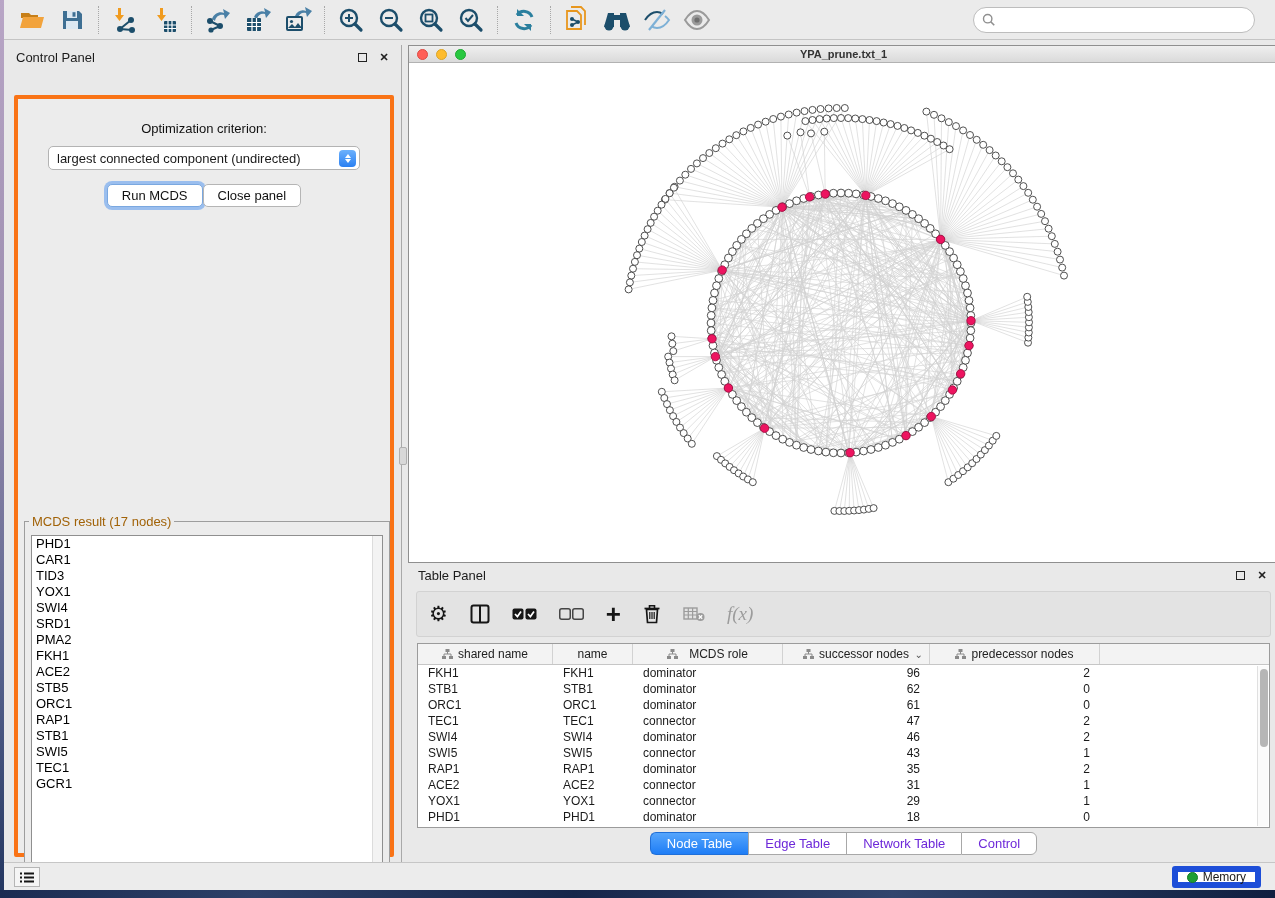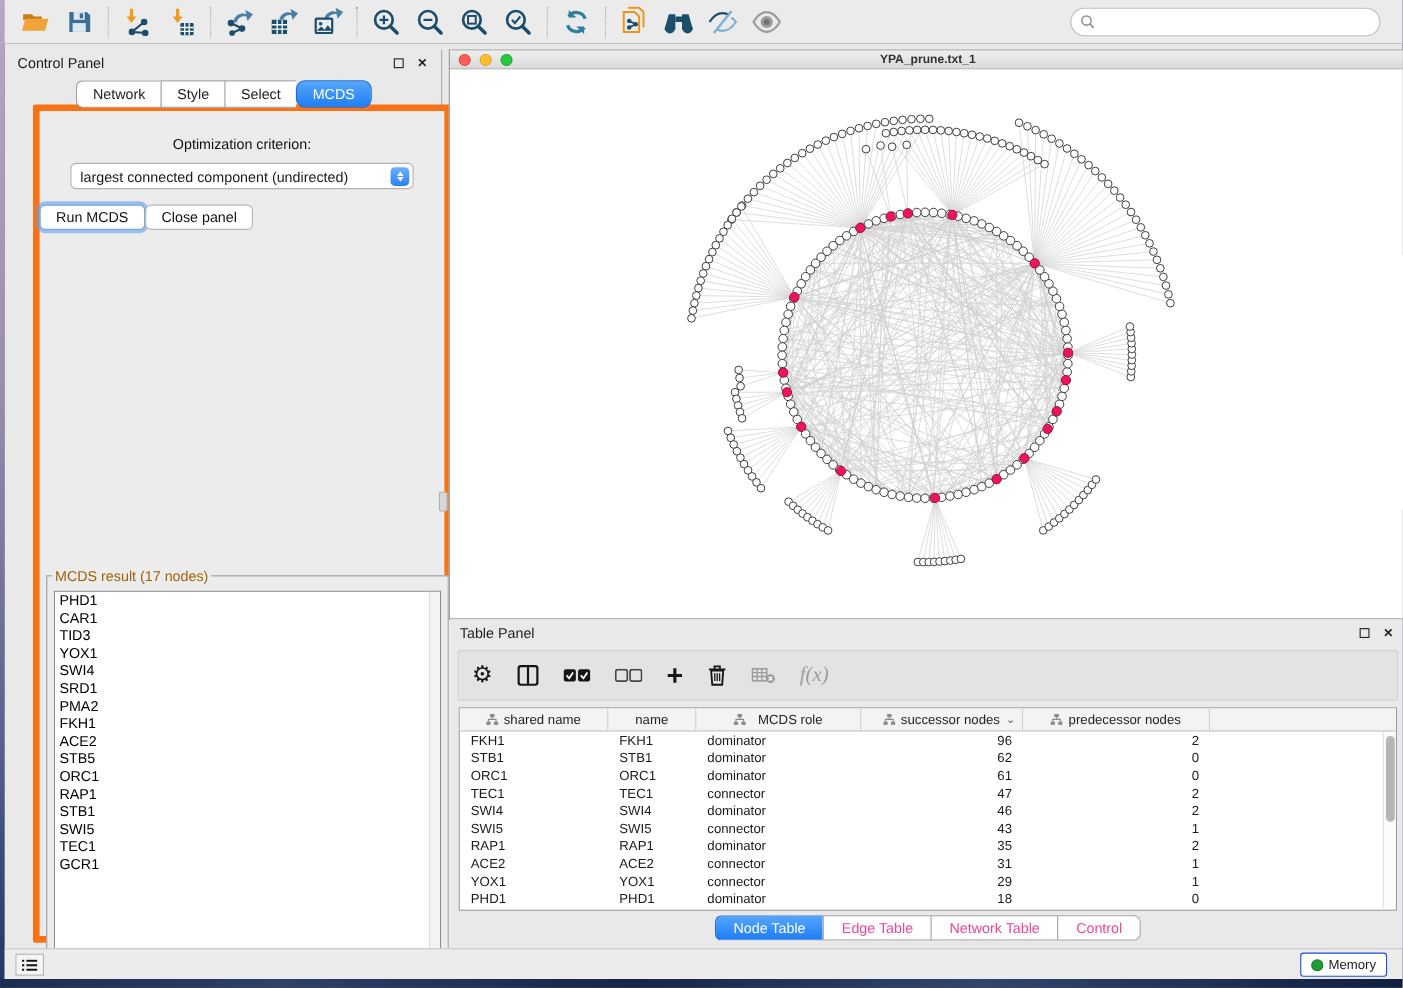--- a/index.html
+++ b/index.html
@@ -24,32 +24,32 @@
   .panel-titlebar .spacer { flex:1; }
   .mini-btn { width:14px; height:14px; margin-left:8px; display:flex; align-items:center; justify-content:center;
               font-size:11px; color:#222; cursor:default; }
   .float-glyph { width:9px; height:9px; border:1.5px solid #222; display:inline-block; }
   .cp-tabs { position:absolute; left:0; top:28px; width:100%; display:flex; justify-content:center; z-index:2; }
   .cp-tab { background:#fff; border:1px solid #9f9f9f; border-right:none; padding:4px 14px; font-size:13px; color:#222;
             cursor:default; }
   .cp-tab:first-child { border-radius:6px 0 0 6px; }
   .cp-tab:last-child { border-right:1px solid #9f9f9f; border-radius:0 6px 6px 0; }
   .cp-tab.active { background:linear-gradient(#57a6fb,#1f7ef5); border-color:#1f6fd8; color:#fff; border-radius:8px; }
-  .cp-body { position:absolute; left:24px; top:50px; width:380px; height:762px; background:#ececec;
-             border:6px solid #f97316; border-radius:2px; }
+  .cp-body { position:absolute; left:8px; top:50px; width:380px; height:762px; background:#ececec;
+             border:4px solid #f97316; border-radius:2px; }
   .opt-label { text-align:center; margin-top:22px; font-size:13px; color:#111; }
   .criterion-select { margin:10px auto 0; width:312px; height:24px; background:#fff; border:1px solid #b3b3b3;
                       border-radius:5px; display:flex; align-items:center; padding-left:8px; font-size:13px; position:relative; cursor:default; }
   .criterion-select .stepper { position:absolute; right:3px; top:3px; width:17px; height:17px; border-radius:4px;
                                background:linear-gradient(#6db1fc,#2a80f2); display:flex; flex-direction:column;
                                align-items:center; justify-content:center; gap:1px; }
   .stepper i { width:0; height:0; border-left:3.5px solid transparent; border-right:3.5px solid transparent; }
   .stepper i.up { border-bottom:4px solid #fff; }
   .stepper i.down { border-top:4px solid #fff; }
-  .cp-buttons { display:flex; justify-content:flex-start; margin-top:14px; }
+  .cp-buttons { display:flex; justify-content:center; margin-top:14px; }
   .push-btn { background:#fff; border:1px solid #b5b5b5; border-radius:5px; padding:3px 14px; font-size:13px; color:#111; cursor:default; }
   .push-btn.focused { box-shadow:0 0 0 3px rgba(100,160,240,.6); border-color:#7aa8e0; }
   .result-box { position:absolute; left:6px; top:415px; width:366px; height:370px; border:1px solid #9d9d9d; background:#ececec; }
   .result-box legend { font-size:13px; padding:0 3px; margin-left:4px; color:#a16207; }
   .result-list { position:absolute; left:6px; top:6px; right:6px; bottom:6px; background:#fff; border:1px solid #8f8f8f; overflow:hidden; }
   .result-item { font-size:13px; line-height:16px; padding-left:4px; color:#000; cursor:default; }
   .result-scroll { position:absolute; right:0; top:0; bottom:0; width:10px; background:#f3f3f3; border-left:1px solid #dcdcdc; }
 
   
   .splitter-nub { position:absolute; left:395px; top:447px; width:8px; height:18px; background:#d8d8d8;
@@ -79,30 +79,30 @@
   .t-hcell { display:flex; align-items:center; justify-content:center; gap:5px; font-size:12px; color:#222;
              border-right:1px solid #d2d2d2; position:relative; cursor:default; }
   .t-hcell .sort { font-size:10px; color:#555; position:absolute; right:6px; }
   .t-row { display:flex; height:16px; }
   .t-cell { font-size:12px; line-height:16px; padding:0 10px; white-space:nowrap; overflow:hidden; cursor:default; }
   .c1{width:135px;} .c2{width:80px;} .c3{width:150px;gap:11px;} .c4{width:147px;text-align:right;}
   .c5{width:170px;text-align:right;} .c6{flex:1;border-right:none;}
   .t-scroll { position:absolute; right:1px; top:22px; bottom:1px; width:11px; background:#fbfbfb; border-left:1px solid #e0e0e0; }
   .t-thumb { position:absolute; left:1.5px; top:3px; width:8px; height:78px; background:#b6b6b6; border-radius:4px; }
   .tp-tabs { position:absolute; left:0; right:0; top:269px; display:flex; justify-content:center; }
-  .tp-tab { background:#fff; border:1px solid #a8a8a8; border-right:none; padding:3px 16px; font-size:13px; color:#ec4899; cursor:default; }
+  .tp-tab { background:#fff; border:1px solid #a8a8a8; border-right:none; padding:3px 16px; font-size:13px; color:#6d28d9; cursor:default; }
   .tp-tab:first-child { border-radius:6px 0 0 6px; }
   .tp-tab:last-child { border-right:1px solid #a8a8a8; border-radius:0 6px 6px 0; }
   .tp-tab.active { background:linear-gradient(#55a5fc,#1e7df6); border-color:#1f6fd8; color:#fff; }
 
   
   .status-bar { position:absolute; left:0; right:0; top:862px; height:28px; background:#ececec; border-top:1px solid #c6c6c6; }
   .burger-btn { position:absolute; left:10px; top:4px; width:26px; height:20px; background:#f5f5f5; border:1px solid #b5b5b5;
                 display:flex; align-items:center; justify-content:center; cursor:default; }
-  .memory-btn { position:absolute; right:14px; top:3px; height:22px; background:#fff; border:1px solid #1d4ed8;
+  .memory-btn { position:absolute; right:14px; top:3px; height:22px; background:#fff; border:6px solid #1d4ed8;
                 border-radius:3px; display:flex; align-items:center; gap:5px; padding:0 9px; font-size:12px; cursor:default; }
   .memory-dot { width:11px; height:11px; border-radius:50%; background:#1d9e34; border:1px solid #157a26; }
 
   .desktop-left { position:absolute; left:0; top:0; width:4px; height:898px;
                   background:linear-gradient(#b9a6c6,#9a8cae 40%,#55618c 75%,#22355f); }
   .desktop-bottom { position:absolute; left:0; right:0; top:890px; height:8px;
                     background:linear-gradient(90deg,#1b2c52,#2d4068 20%,#16264a 45%,#31456d 70%,#101f40); }
 </style>
 </head>
 <body>
@@ -257,26 +257,20 @@
     <div class="panel-titlebar">
       <span>Control Panel</span>
       <span class="spacer"></span>
       <span class="mini-btn">
           <span class="float-glyph"></span>
         </span>
       <span class="mini-btn">
           <b>✕</b>
         </span>
     </div>
-    <div class="cp-tabs">
-        <div class="cp-tab">Network</div>
-        <div class="cp-tab">Style</div>
-        <div class="cp-tab">Select</div>
-        <div class="cp-tab active">MCDS</div>
-      </div>
     <div class="cp-body">
       <div class="opt-label">Optimization criterion:</div>
       <div class="criterion-select">
         <span>largest connected component (undirected)</span>
         <span class="stepper">
             <i class="up"></i>
             <i class="down"></i>
           </span>
       </div>
       <div class="cp-buttons">

